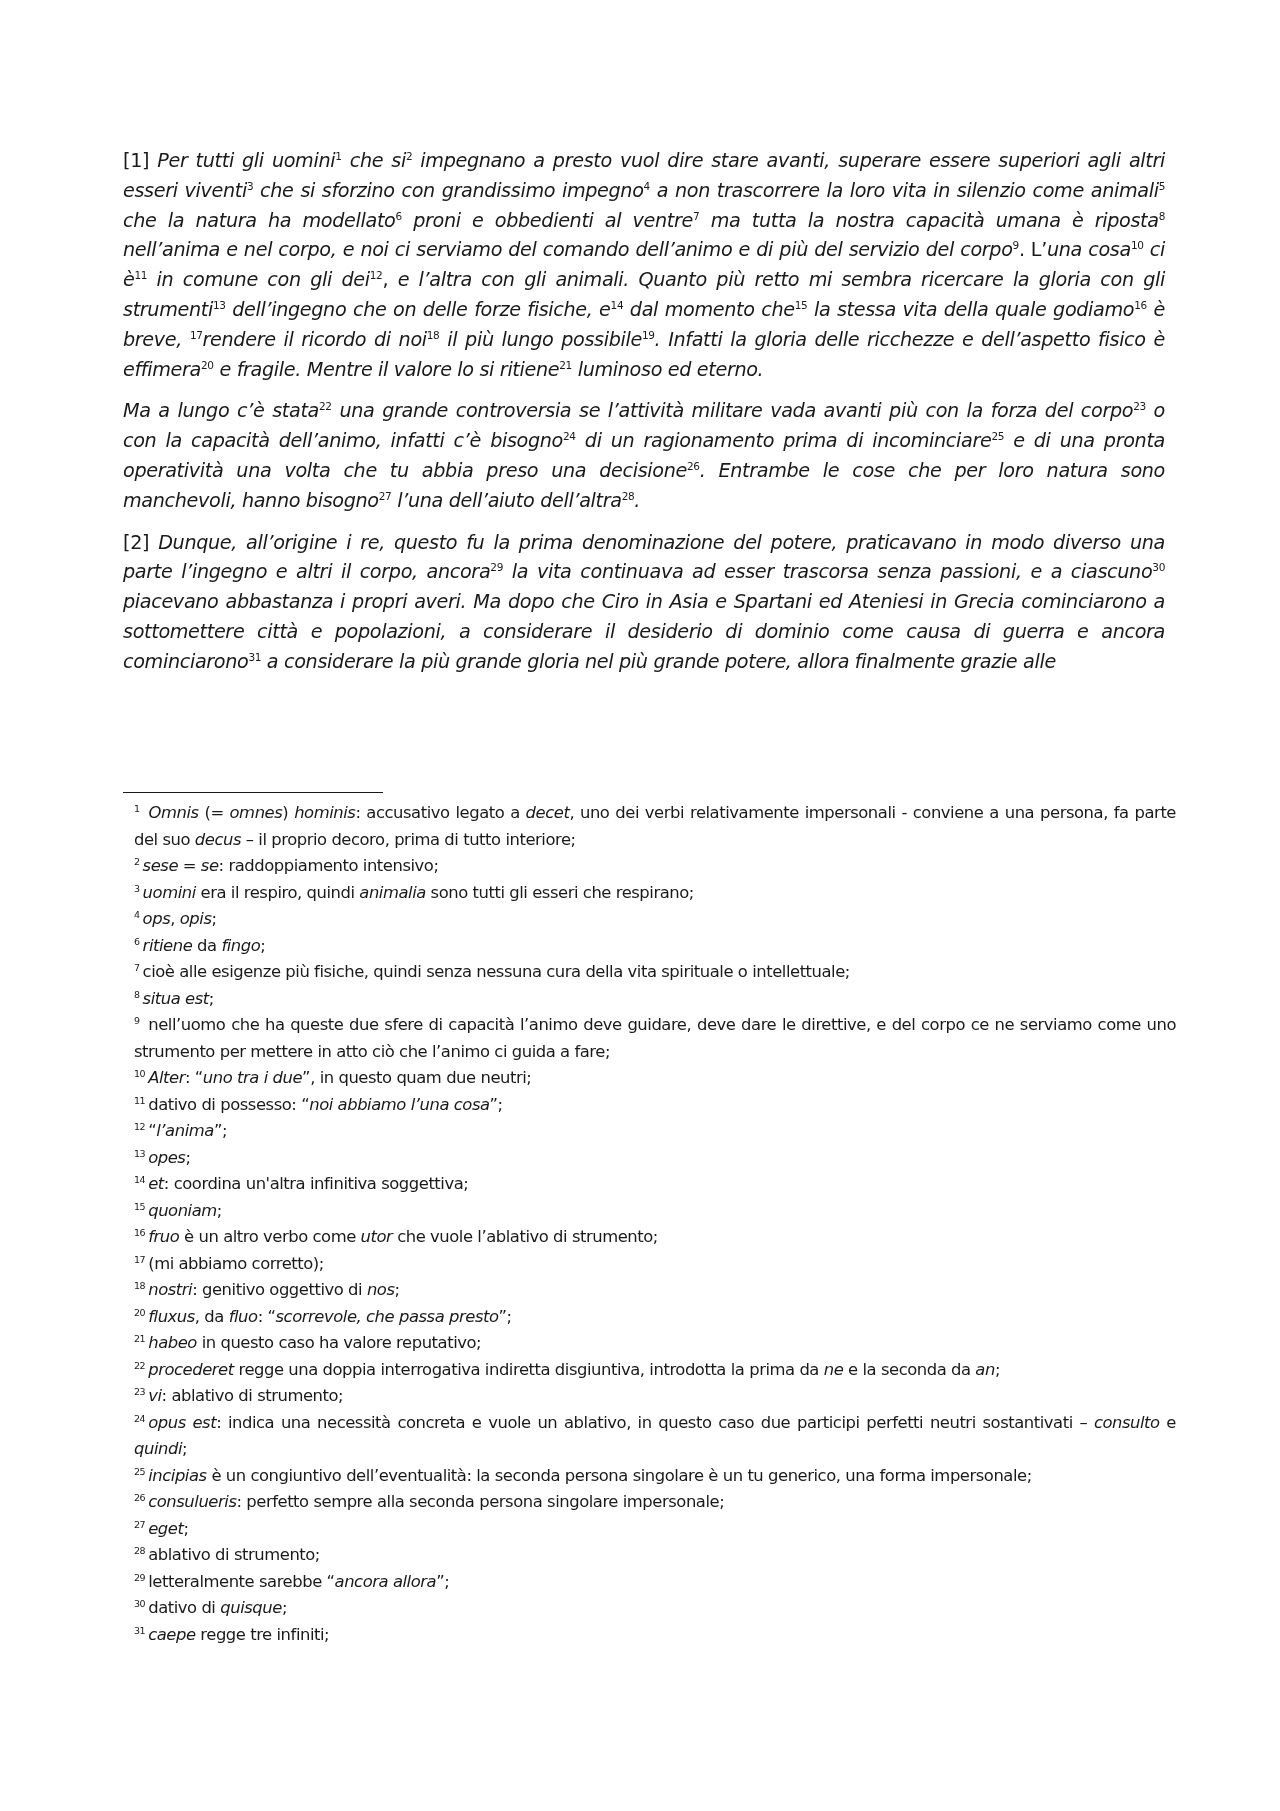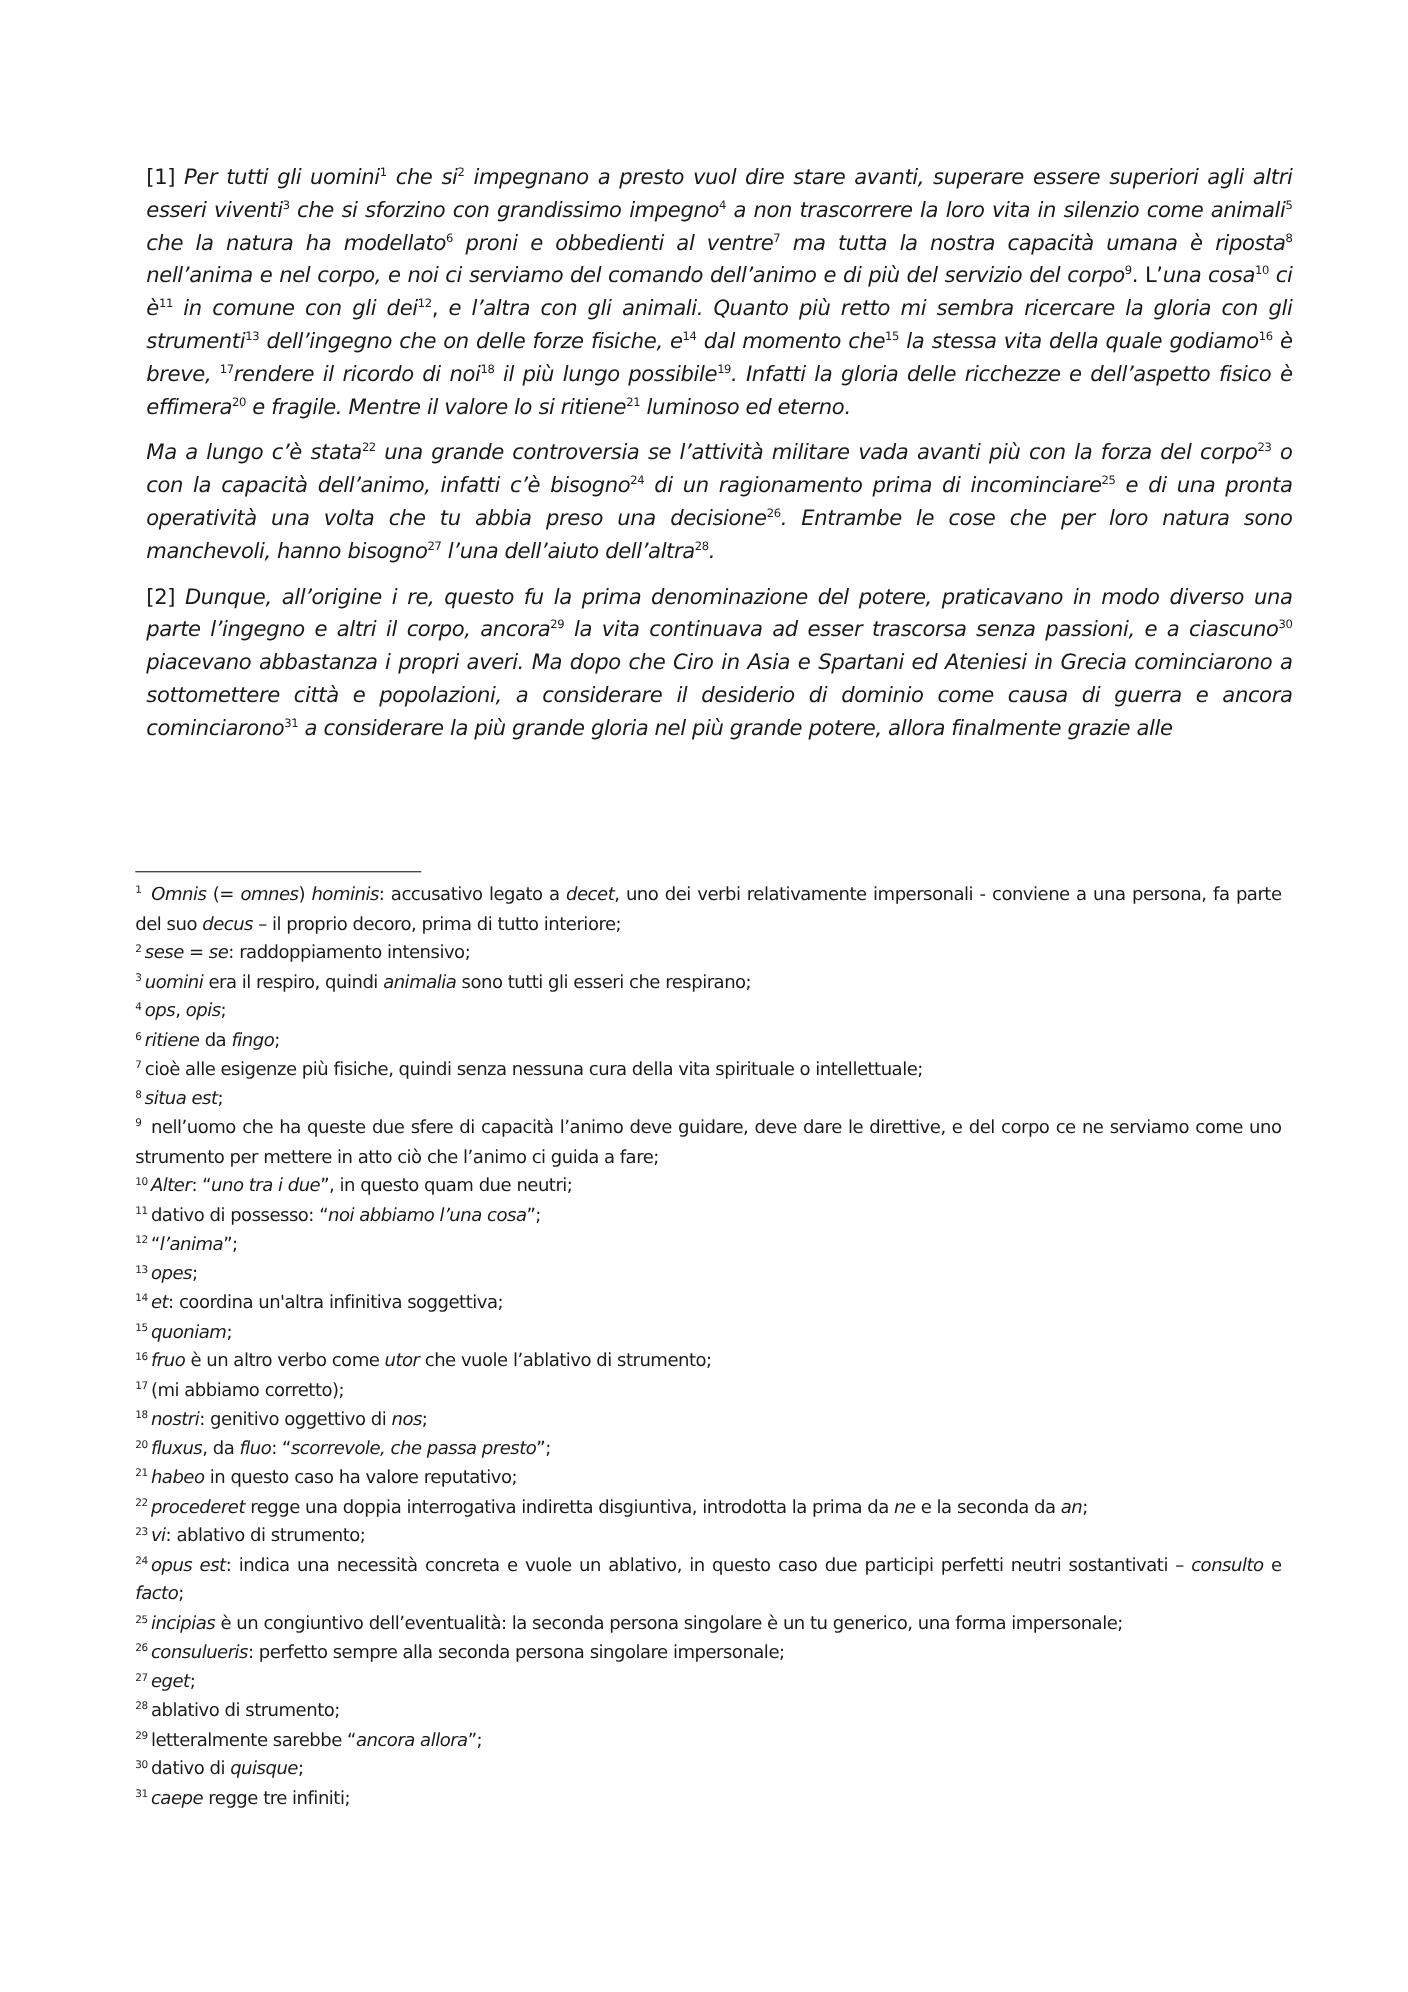--- a/index.html
+++ b/index.html
@@ -1,22 +1,22 @@
 <!DOCTYPE html>
 <html><head>
 <meta charset="utf-8">
 <style>
   html, body { margin: 0; padding: 0; background: #ffffff; }
   body { width: 1280px; height: 1811px; position: relative; overflow: hidden; color: #1a1a1a; }
-  .page { position: absolute; left: 133px; top: 146px; width: 1042px; }
+  .page { position: absolute; left: 123px; top: 146px; width: 1042px; }
   .body-text { font-family: "DejaVu Sans", sans-serif; font-size: 19.2px; line-height: 29.8px; text-align: justify; margin: 0 0 12px 0; letter-spacing: -0.35px; }
   .body-text .i { font-style: italic; }
   sup { font-size: 10.5px; line-height: 0; vertical-align: 7px; }
   .sep { position: absolute; left: 123px; top: 792px; width: 260px; height: 0; border-top: 1.4px solid #1a1a1a; }
-  .notes { position: absolute; left: 123px; top: 800px; width: 1042px; }
+  .notes { position: absolute; left: 134px; top: 800px; width: 1042px; }
   .fn { font-family: "DejaVu Sans", sans-serif; font-size: 16.4px; line-height: 26.5px; text-align: justify; margin: 0; letter-spacing: -0.45px; }
   .fn sup { font-size: 9.5px; vertical-align: 6px; margin-right: 3px; }
   .fn .i { font-style: italic; }
 </style>
 </head>
 <body>
 
 <div class="page">
   <p class="body-text"><span>[1] </span><span class="i">Per tutti gli uomini</span><sup>1</sup><span class="i"> che si</span><sup>2</sup><span class="i"> impegnano a presto vuol dire stare avanti, superare essere superiori agli altri esseri viventi</span><sup>3</sup><span class="i"> che si sforzino con grandissimo impegno</span><sup>4</sup><span class="i"> a non trascorrere la loro vita in silenzio come animali</span><sup>5</sup><span class="i"> che la natura ha modellato</span><sup>6</sup><span class="i"> proni e obbedienti al ventre</span><sup>7</sup><span class="i"> ma tutta la nostra capacità umana è riposta</span><sup>8</sup><span class="i"> nell’anima e nel corpo, e noi ci serviamo del comando dell’animo e di più del servizio del corpo</span><sup>9</sup><span>. L’</span><span class="i">una cosa</span><sup>10</sup><span class="i"> ci è</span><sup>11</sup><span class="i"> in comune con gli dei</span><sup>12</sup><span>, </span><span class="i">e l’altra con gli animali. Quanto più retto mi sembra ricercare la gloria con gli strumenti</span><sup>13</sup><span class="i"> dell’ingegno che on delle forze fisiche, e</span><sup>14</sup><span class="i"> dal momento che</span><sup>15</sup><span class="i"> la stessa vita della quale godiamo</span><sup>16</sup><span class="i"> è breve, </span><sup>17</sup><span class="i">rendere il ricordo di noi</span><sup>18</sup><span class="i"> il più lungo possibile</span><sup>19</sup><span class="i">. Infatti la gloria delle ricchezze e dell’aspetto fisico è effimera</span><sup>20</sup><span class="i"> e fragile. Mentre il valore lo si ritiene</span><sup>21</sup><span class="i"> luminoso ed eterno.</span></p>
   <p class="body-text"><span class="i">Ma a lungo c’è stata</span><sup>22</sup><span class="i"> una grande controversia se l’attività militare vada avanti più con la forza del corpo</span><sup>23</sup><span class="i"> o con la capacità dell’animo, infatti c’è bisogno</span><sup>24</sup><span class="i"> di un ragionamento prima di incominciare</span><sup>25</sup><span class="i"> e di una pronta operatività una volta che tu abbia preso una decisione</span><sup>26</sup><span class="i">. Entrambe le cose che per loro natura sono manchevoli, hanno bisogno</span><sup>27</sup><span class="i"> l’una dell’aiuto dell’altra</span><sup>28</sup><span class="i">.</span></p>
@@ -40,21 +40,21 @@
     <p class="fn"><sup>13</sup><span class="i">opes</span><span>;</span></p>
     <p class="fn"><sup>14</sup><span class="i">et</span><span>: coordina un'altra infinitiva soggettiva;</span></p>
     <p class="fn"><sup>15</sup><span class="i">quoniam</span><span>;</span></p>
     <p class="fn"><sup>16</sup><span class="i">fruo</span><span> è un altro verbo come </span><span class="i">utor</span><span> che vuole l’ablativo di strumento;</span></p>
     <p class="fn"><sup>17</sup><span>(mi abbiamo corretto);</span></p>
     <p class="fn"><sup>18</sup><span class="i">nostri</span><span>: genitivo oggettivo di </span><span class="i">nos</span><span>;</span></p>
     <p class="fn"><sup>20</sup><span class="i">fluxus</span><span>, da </span><span class="i">fluo</span><span>: “</span><span class="i">scorrevole, che passa presto</span><span>”;</span></p>
     <p class="fn"><sup>21</sup><span class="i">habeo</span><span> in questo caso ha valore reputativo;</span></p>
     <p class="fn"><sup>22</sup><span class="i">procederet</span><span> regge una doppia interrogativa indiretta disgiuntiva, introdotta la prima da </span><span class="i">ne</span><span> e la seconda da </span><span class="i">an</span><span>;</span></p>
     <p class="fn"><sup>23</sup><span class="i">vi</span><span>: ablativo di strumento;</span></p>
-    <p class="fn"><sup>24</sup><span class="i">opus est</span><span>: indica una necessità concreta e vuole un ablativo, in questo caso due participi perfetti neutri sostantivati – </span><span class="i">consulto</span><span> e </span><span class="i">facto</span><span>;</span></p>
+    <p class="fn"><sup>24</sup><span class="i">opus est</span><span>: indica una necessità concreta e vuole un ablativo, in questo caso due participi perfetti neutri sostantivati – </span><span class="i">consulto</span><span> e </span><span class="i">quindi</span><span>;</span></p>
     <p class="fn"><sup>25</sup><span class="i">incipias</span><span> è un congiuntivo dell’eventualità: la seconda persona singolare è un tu generico, una forma impersonale;</span></p>
     <p class="fn"><sup>26</sup><span class="i">consulueris</span><span>: perfetto sempre alla seconda persona singolare impersonale;</span></p>
     <p class="fn"><sup>27</sup><span class="i">eget</span><span>;</span></p>
     <p class="fn"><sup>28</sup><span>ablativo di strumento;</span></p>
     <p class="fn"><sup>29</sup><span>letteralmente sarebbe “</span><span class="i">ancora allora</span><span>”;</span></p>
     <p class="fn"><sup>30</sup><span>dativo di </span><span class="i">quisque</span><span>;</span></p>
     <p class="fn"><sup>31</sup><span class="i">caepe</span><span> regge tre infiniti;</span></p>
   </div>
 
 </body></html>

